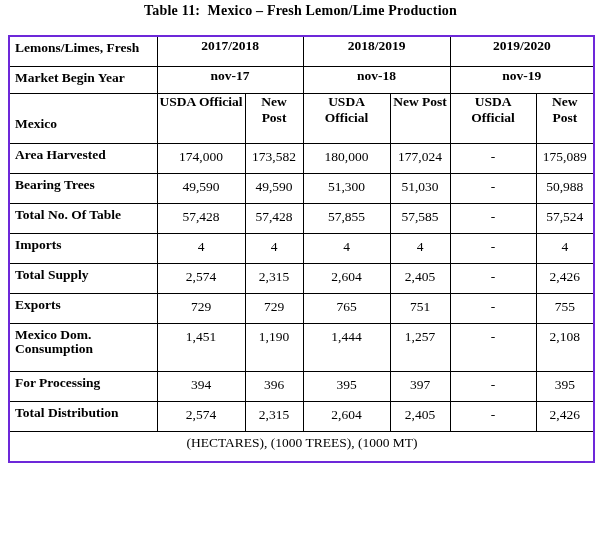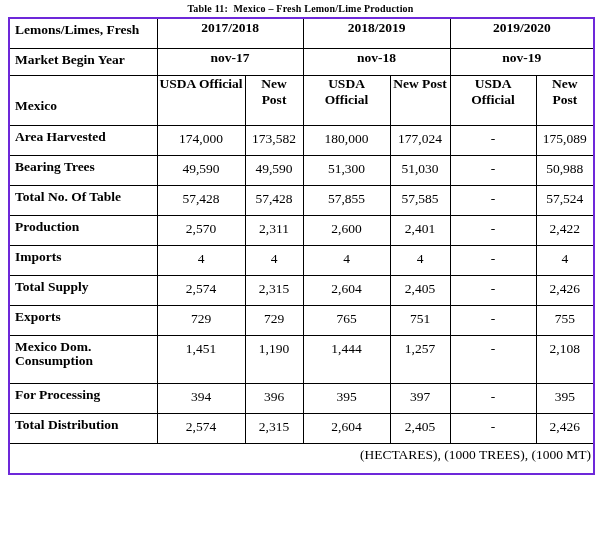--- a/index.html
+++ b/index.html
@@ -15,23 +15,23 @@
   .page {
     width: 600px;
     height: 549px;
     box-sizing: border-box;
     padding: 3px 5px 0 8px;
   }
   .title {
     width: 585px;
     text-align: center;
     font-weight: bold;
-    font-size: 10px;
+    font-size: 14px;
     white-space: pre-wrap;
-    margin-bottom: 3px;
+    margin-bottom: 16px;
     letter-spacing: 0.2px;
   }
   table.prod {
     border-collapse: collapse;
     table-layout: fixed;
     width: 585px;
     border: 2px solid #6d28d9;
   }
   table.prod td {
     border: 1.5px solid #000;
@@ -54,21 +54,21 @@
     vertical-align: middle;
     padding: 0 2px;
     line-height: 1.2;
   }
   td.val {
     text-align: center;
     font-weight: normal;
     padding-top: 5px;
   }
   td.foot {
-    text-align: right;
+    text-align: center;
     font-weight: normal;
     padding: 3px 2px 0 3px;
   }
   tr.r-years  { height: 30px; }
   tr.r-mby    { height: 27px; }
   tr.r-mex    { height: 50px; }
   tr.r-mex td.lbl { vertical-align: middle; padding-top: 12px; }
   tr.r-data   { height: 30px; }
   tr.r-tall   { height: 48px; }
   tr.r-foot   { height: 31px; }
@@ -140,29 +140,20 @@
     <tr class="r-data">
       <td class="lbl">Total No. Of Table</td>
       <td class="val">57,428</td>
       <td class="val">57,428</td>
       <td class="val">57,855</td>
       <td class="val">57,585</td>
       <td class="val">-</td>
       <td class="val">57,524</td>
     </tr>
 
-    <tr class="r-data">
-      <td class="lbl">Production</td>
-      <td class="val">2,570</td>
-      <td class="val">2,311</td>
-      <td class="val">2,600</td>
-      <td class="val">2,401</td>
-      <td class="val">-</td>
-      <td class="val">2,422</td>
-    </tr>
 
     <tr class="r-data">
       <td class="lbl">Imports</td>
       <td class="val">4</td>
       <td class="val">4</td>
       <td class="val">4</td>
       <td class="val">4</td>
       <td class="val">-</td>
       <td class="val">4</td>
     </tr>

